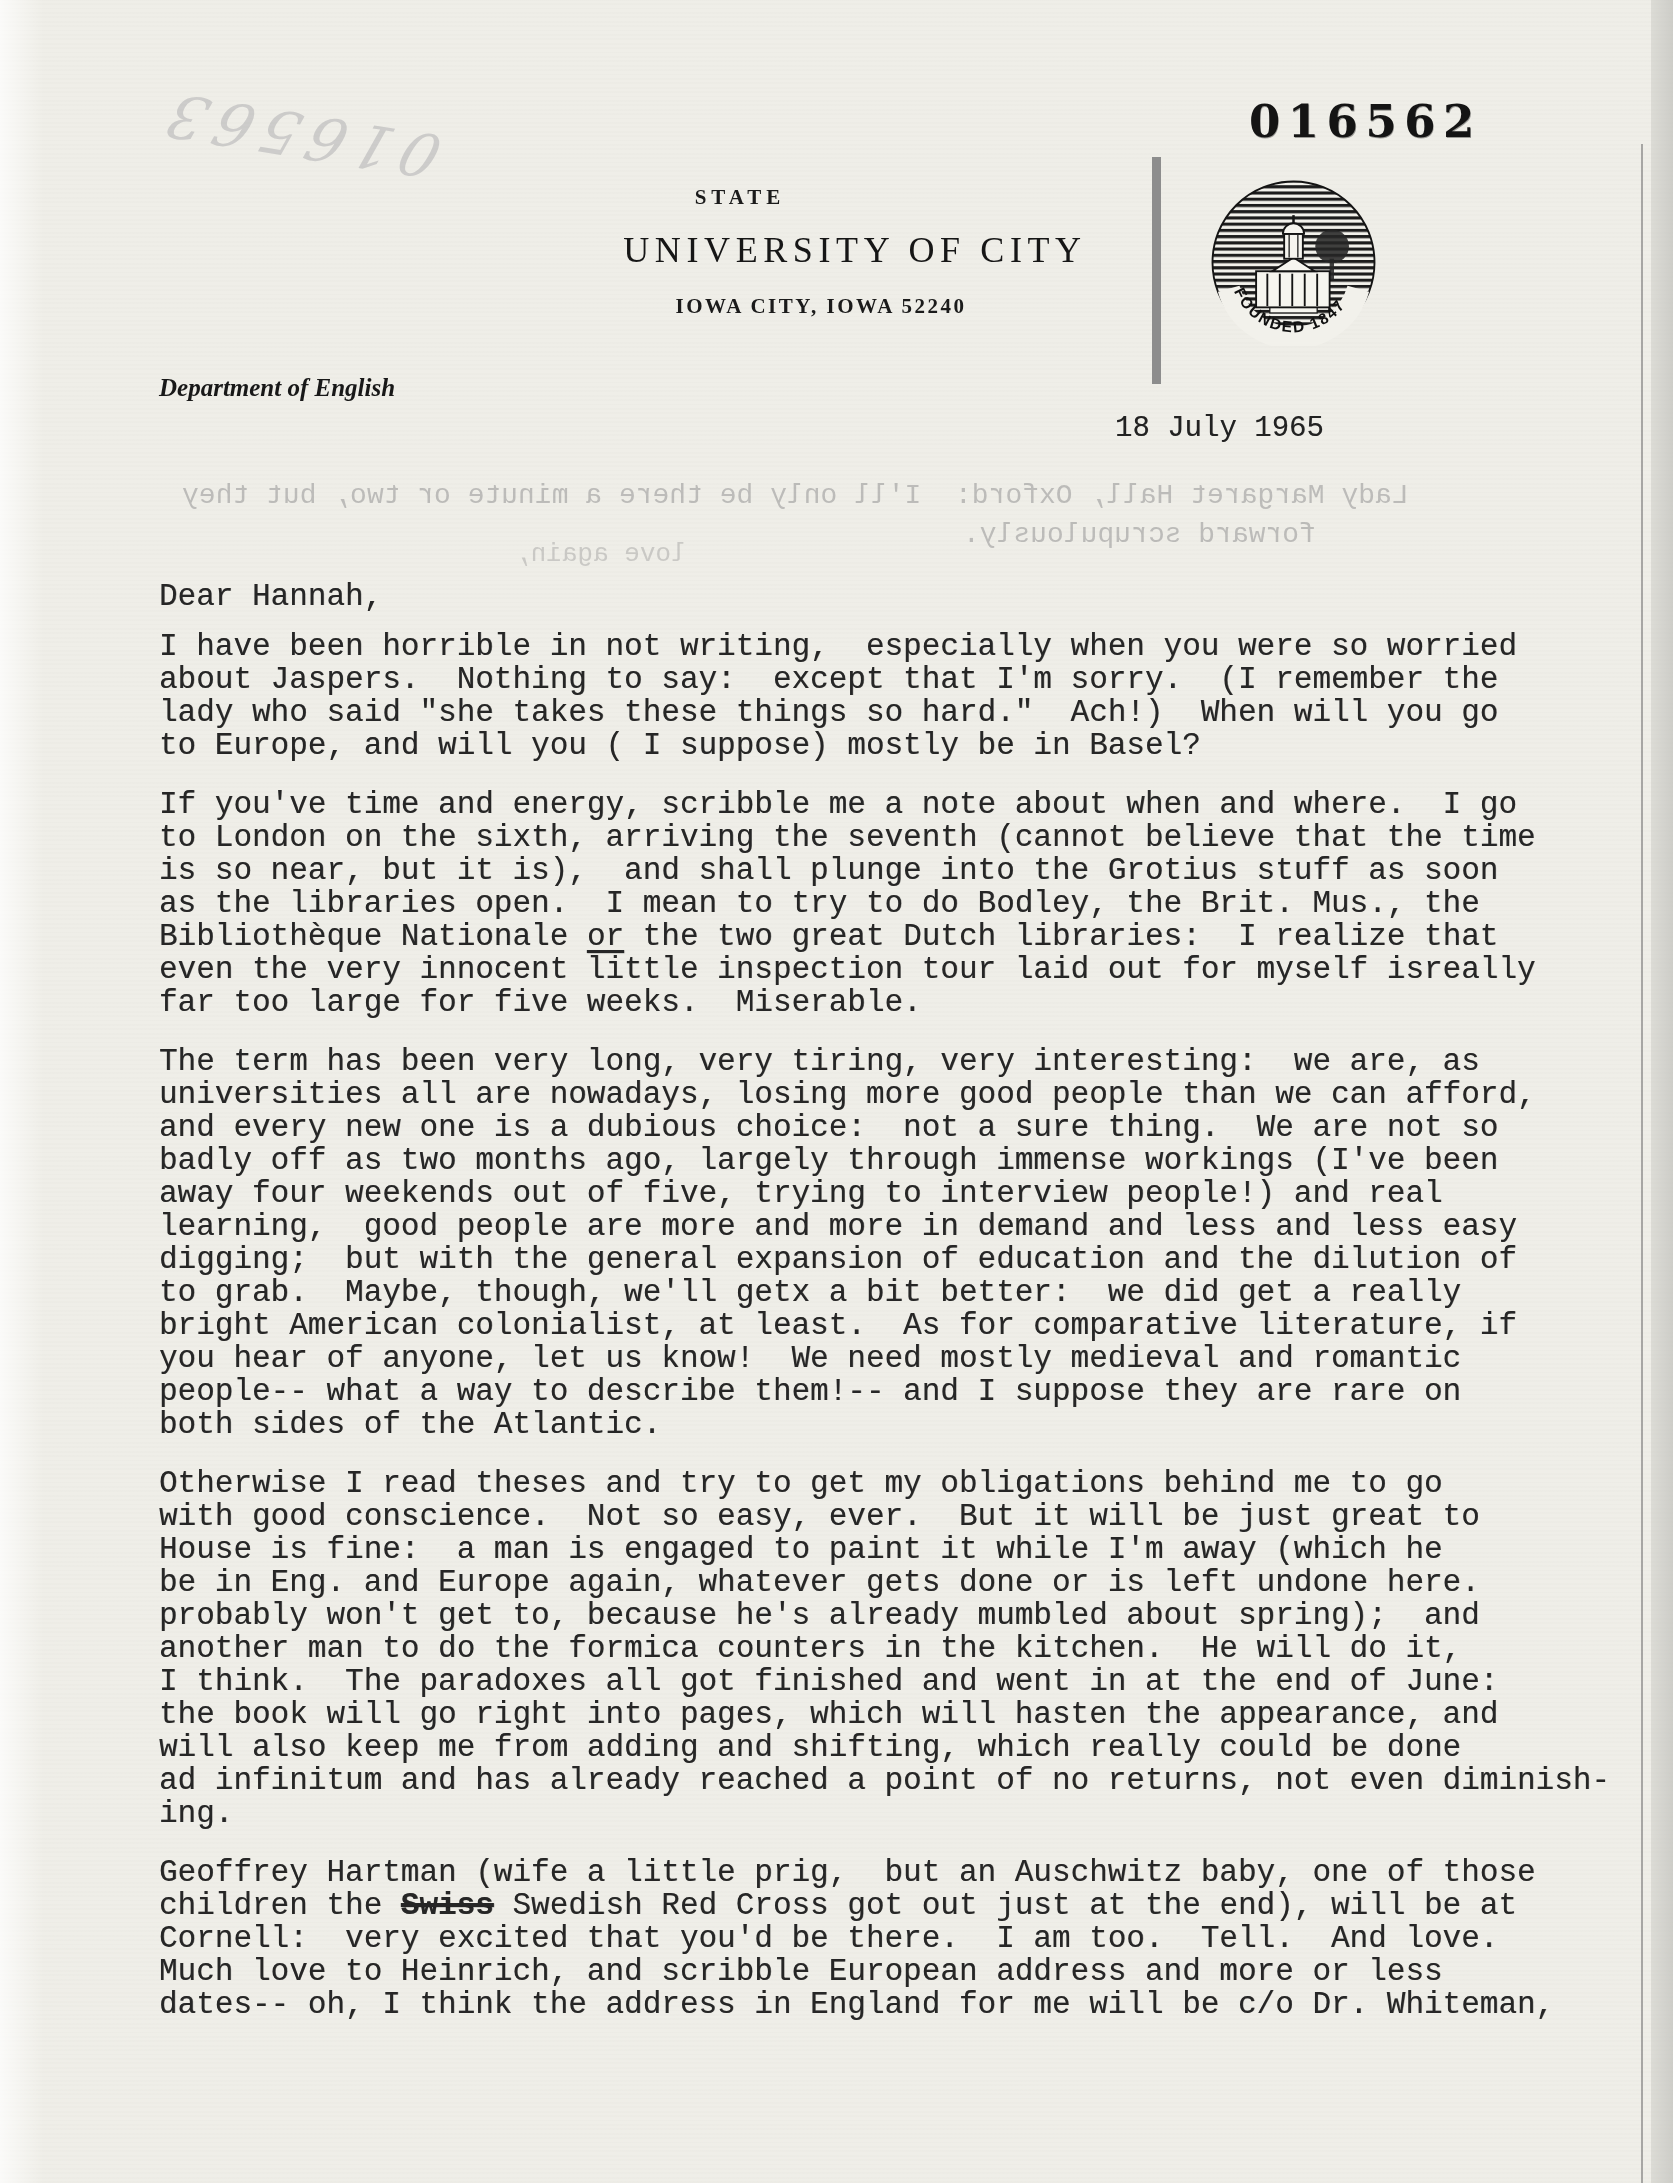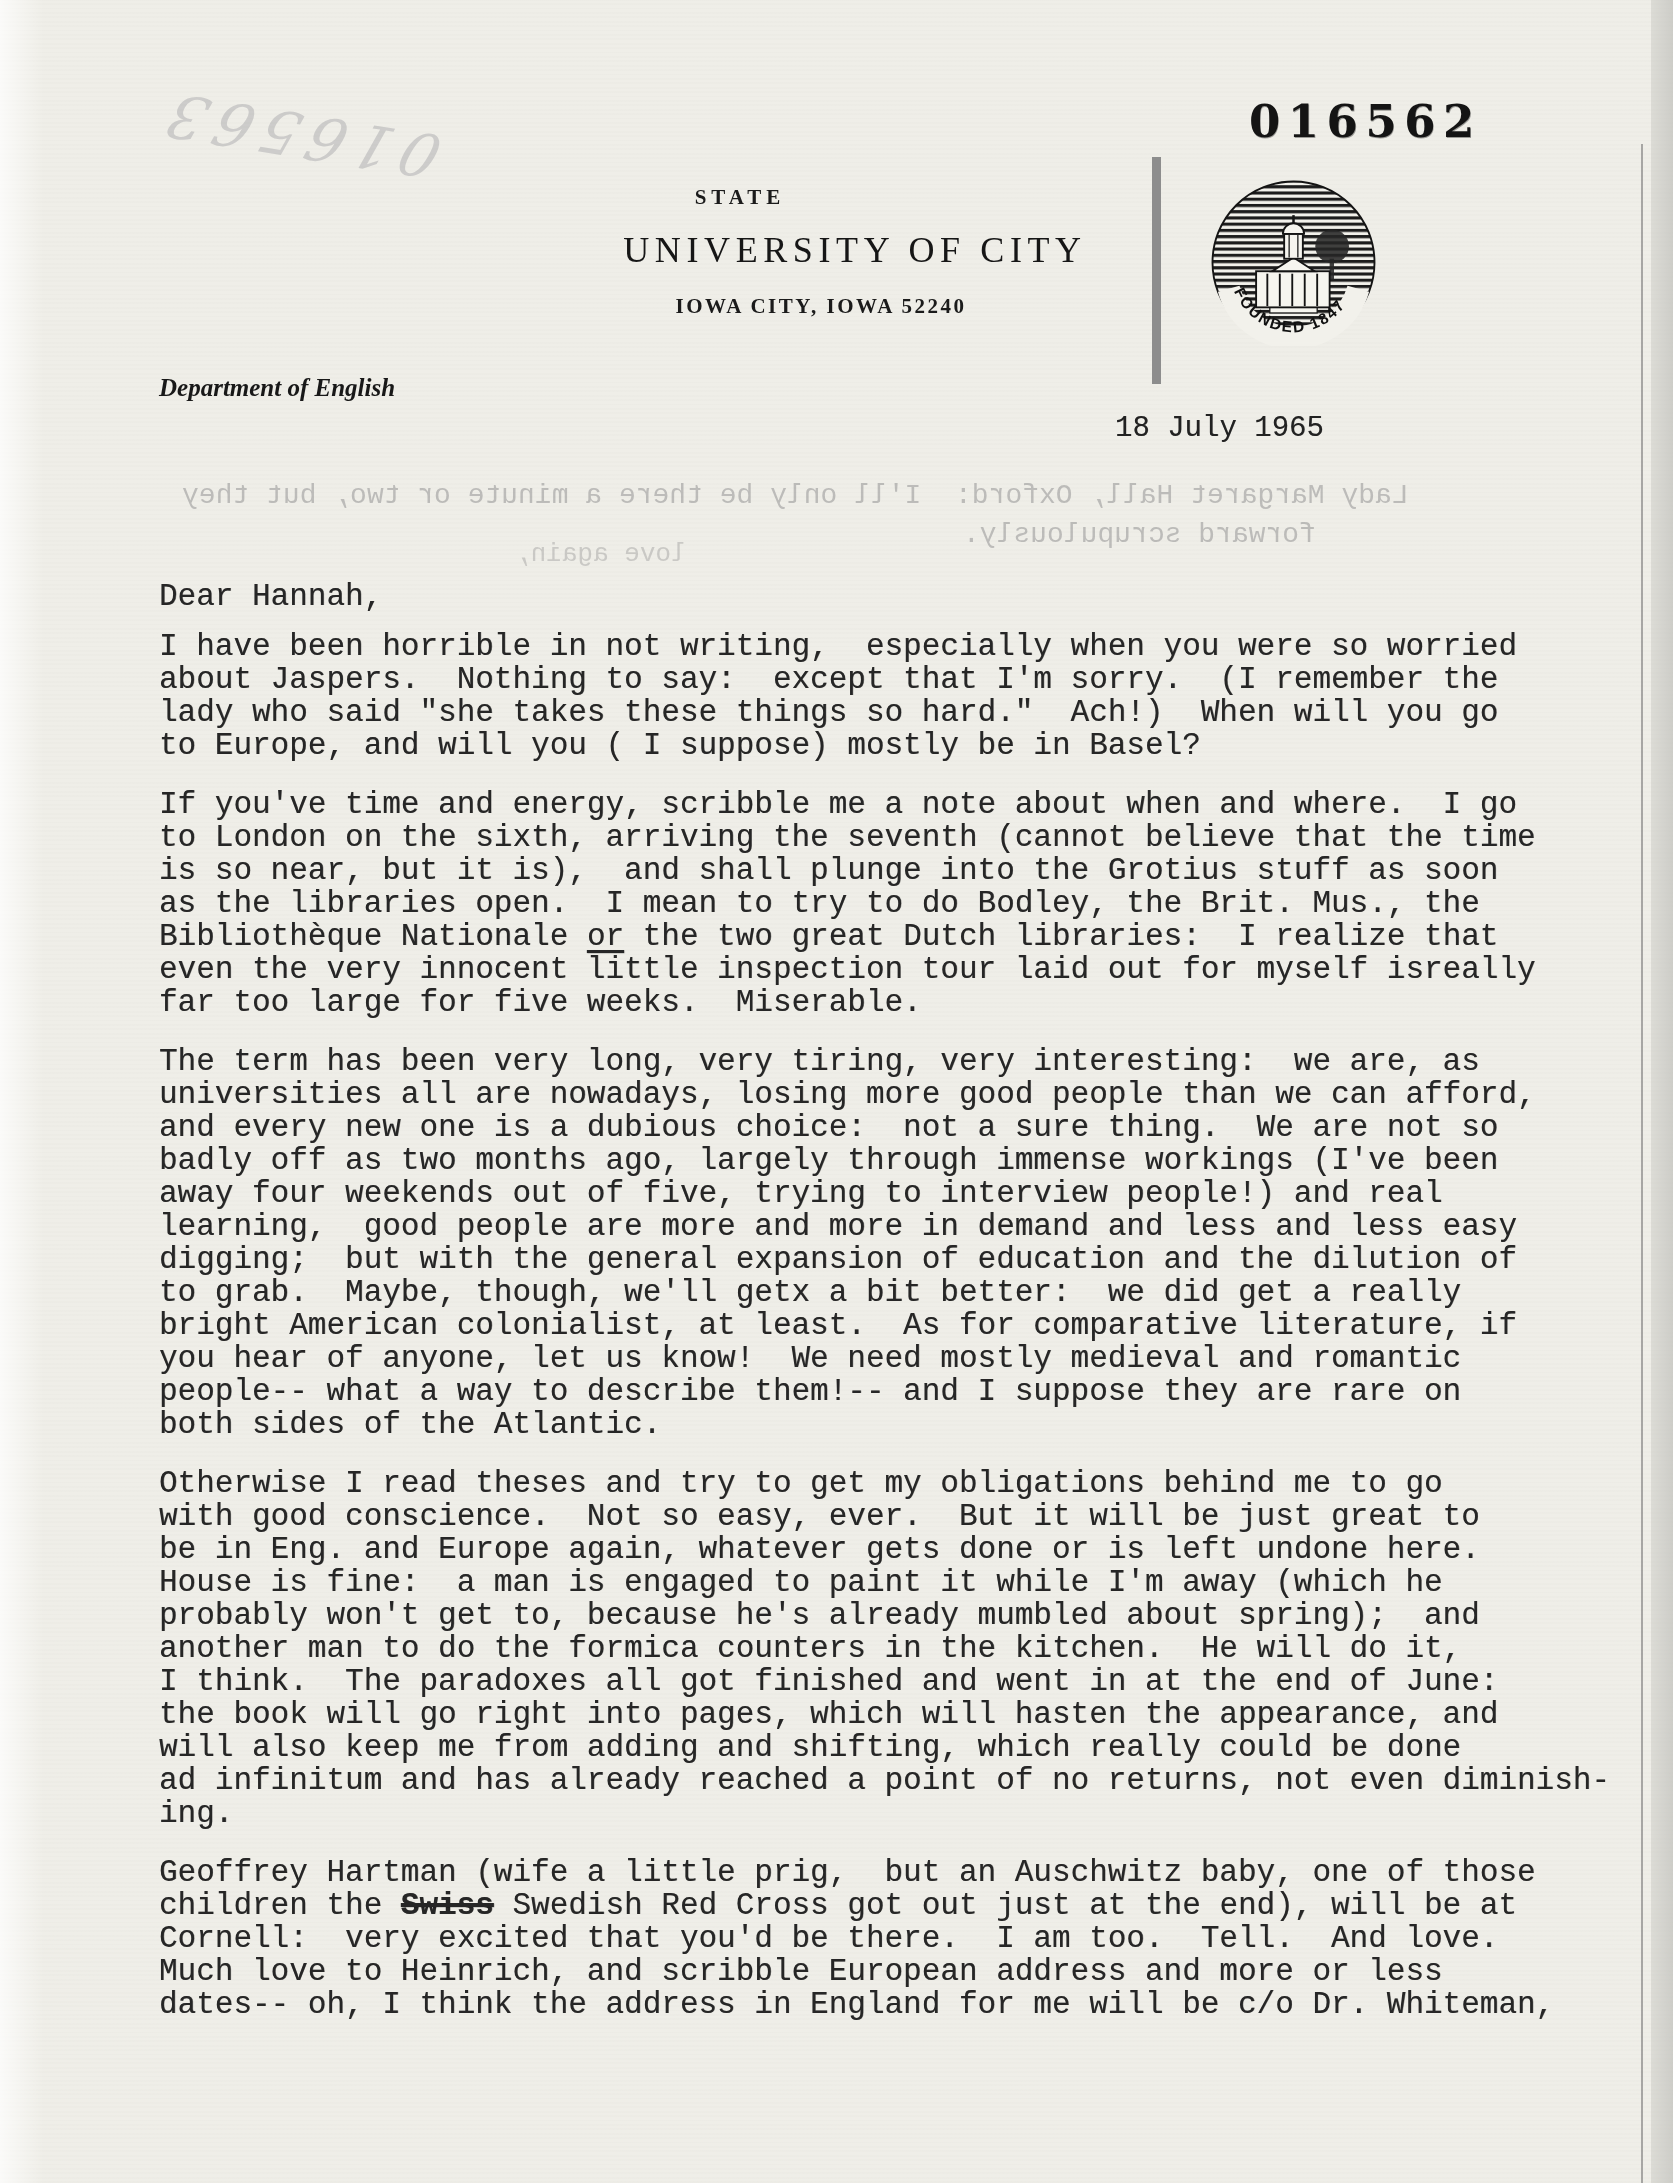--- a/index.html
+++ b/index.html
@@ -177,22 +177,22 @@
           <div class="line">digging;  but with the general expansion of education and the dilution of</div>
           <div class="line">to grab.  Maybe, though, we'll getx a bit better:  we did get a really</div>
           <div class="line">bright American colonialist, at least.  As for comparative literature, if</div>
           <div class="line">you hear of anyone, let us know!  We need mostly medieval and romantic</div>
           <div class="line">people-- what a way to describe them!-- and I suppose they are rare on</div>
           <div class="line">both sides of the Atlantic.</div>
         </div>
         <div class="para">
           <div class="line">Otherwise I read theses and try to get my obligations behind me to go</div>
           <div class="line">with good conscience.  Not so easy, ever.  But it will be just great to</div>
+          <div class="line">House is fine:  a man is engaged to paint it while I'm away (which he</div>
           <div class="line">be in Eng. and Europe again, whatever gets done or is left undone here.</div>
-          <div class="line">House is fine:  a man is engaged to paint it while I'm away (which he</div>
           <div class="line">probably won't get to, because he's already mumbled about spring);  and</div>
           <div class="line">another man to do the formica counters in the kitchen.  He will do it,</div>
           <div class="line">I think.  The paradoxes all got finished and went in at the end of June:</div>
           <div class="line">the book will go right into pages, which will hasten the appearance, and</div>
           <div class="line">will also keep me from adding and shifting, which really could be done</div>
           <div class="line">ad infinitum and has already reached a point of no returns, not even diminish-</div>
           <div class="line">ing.</div>
         </div>
         <div class="para">
           <div class="line">Geoffrey Hartman (wife a little prig,  but an Auschwitz baby, one of those</div>

